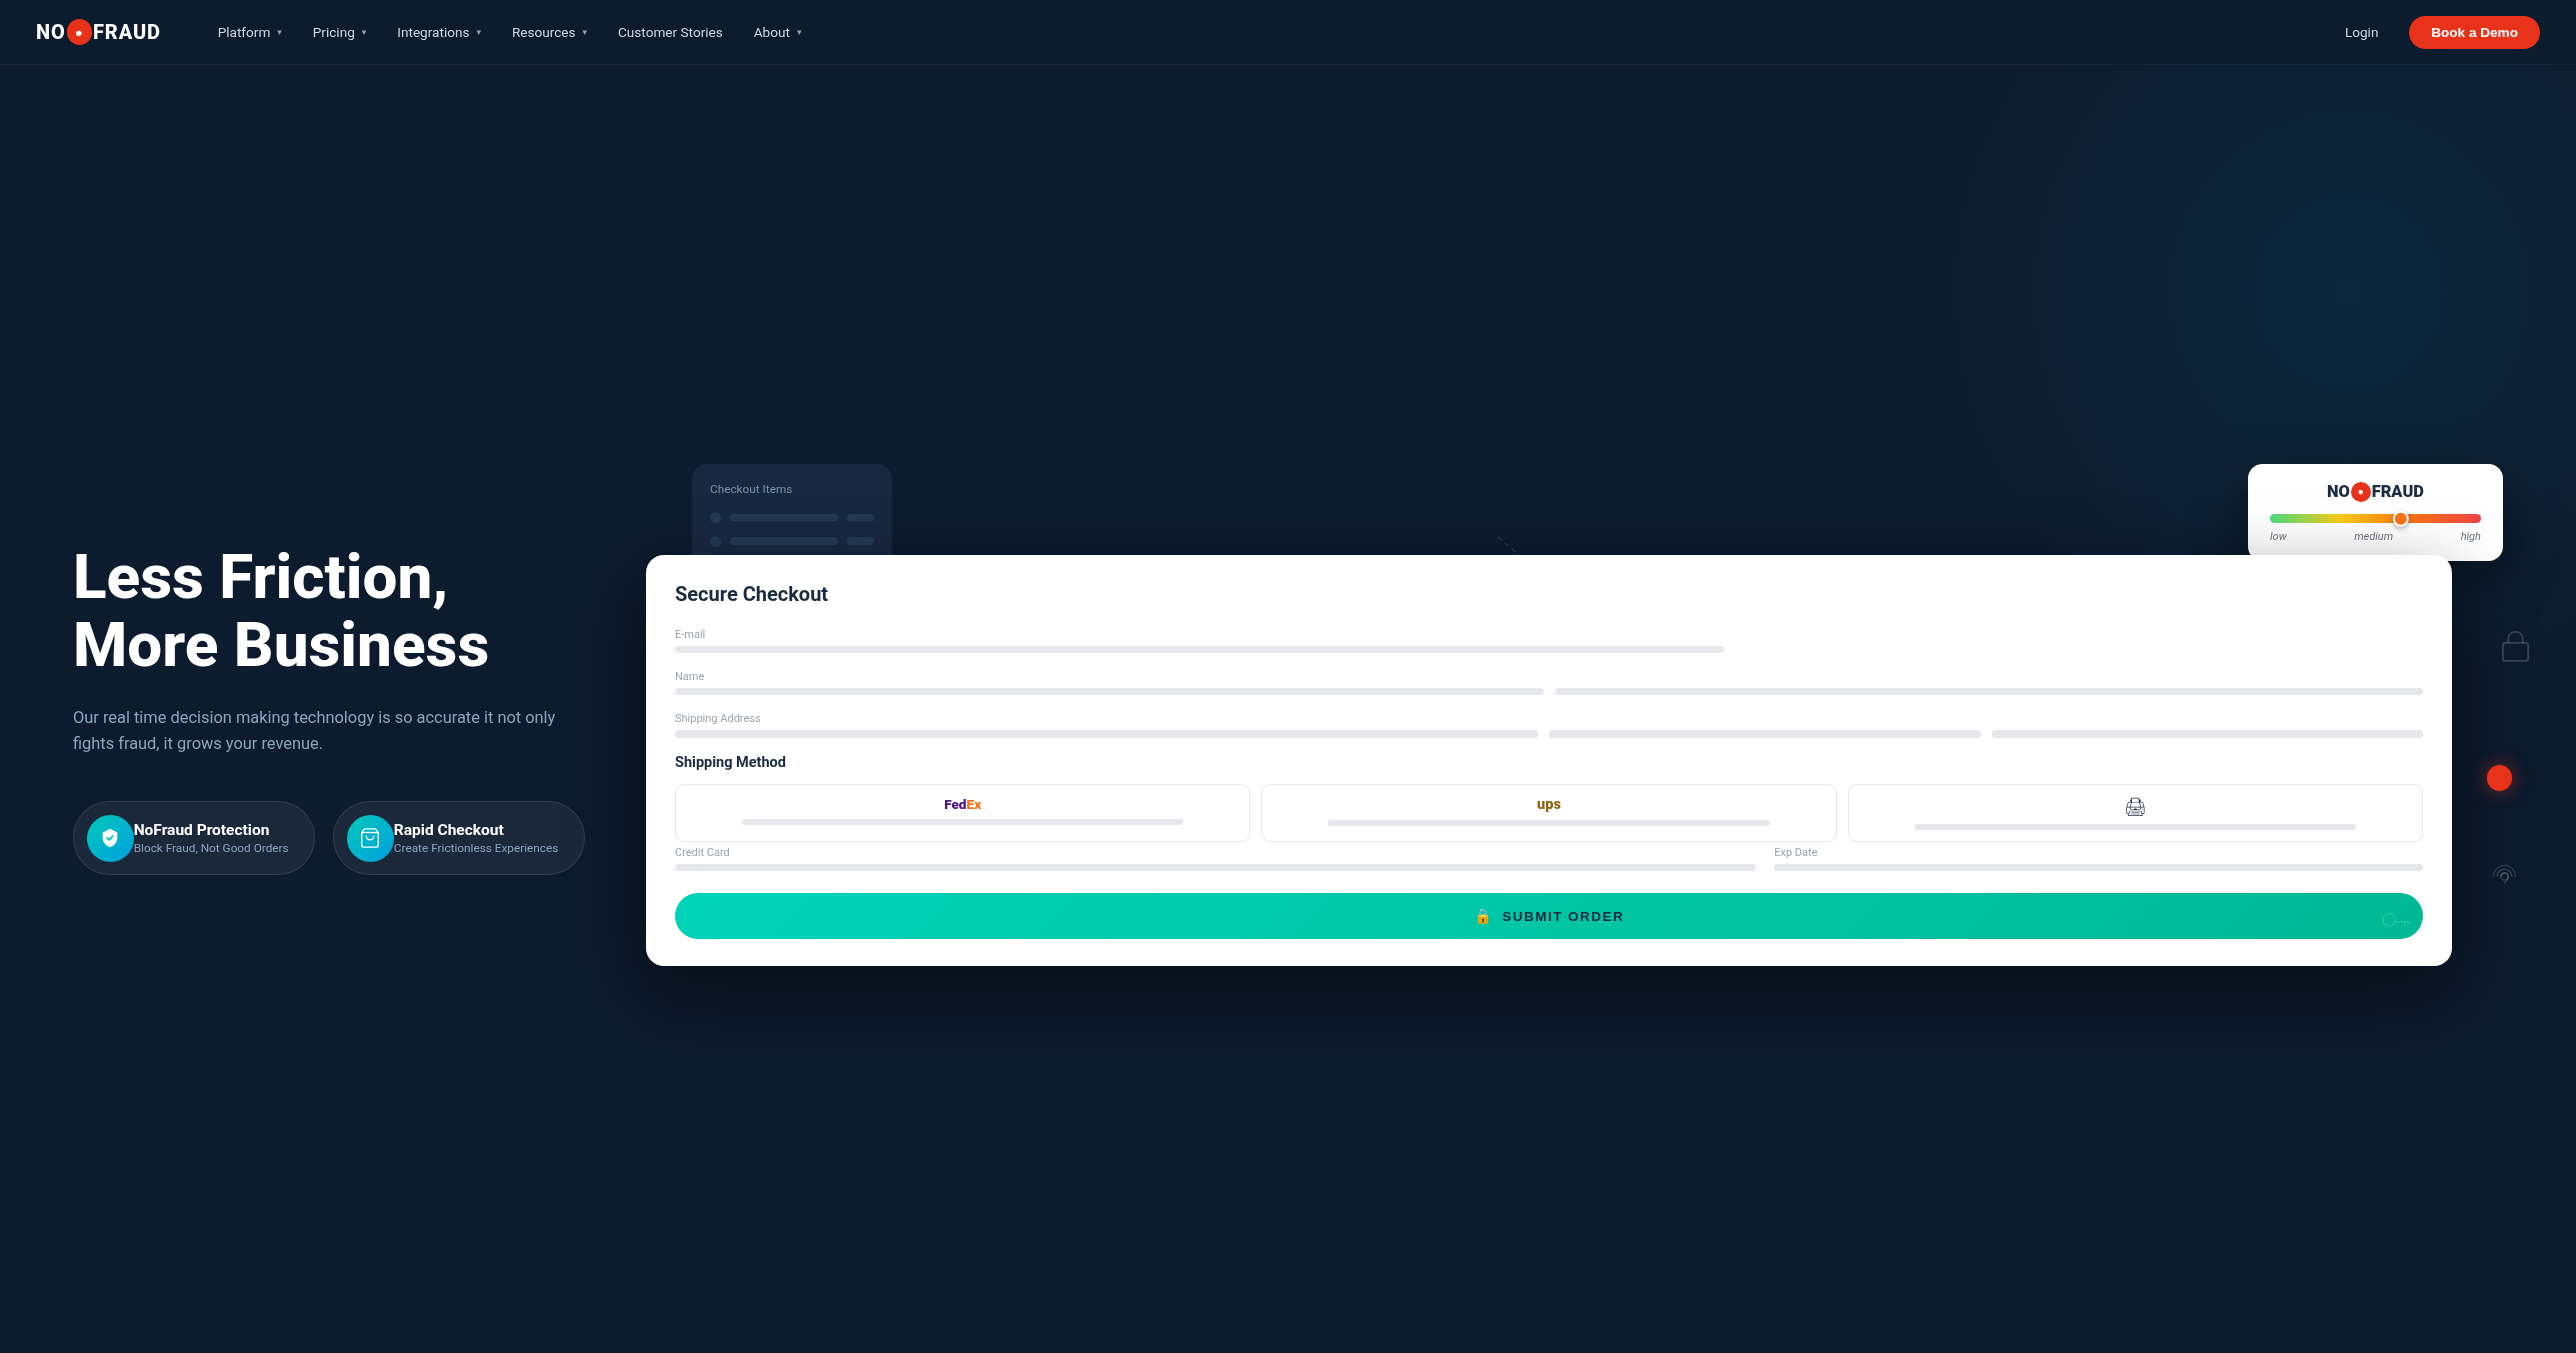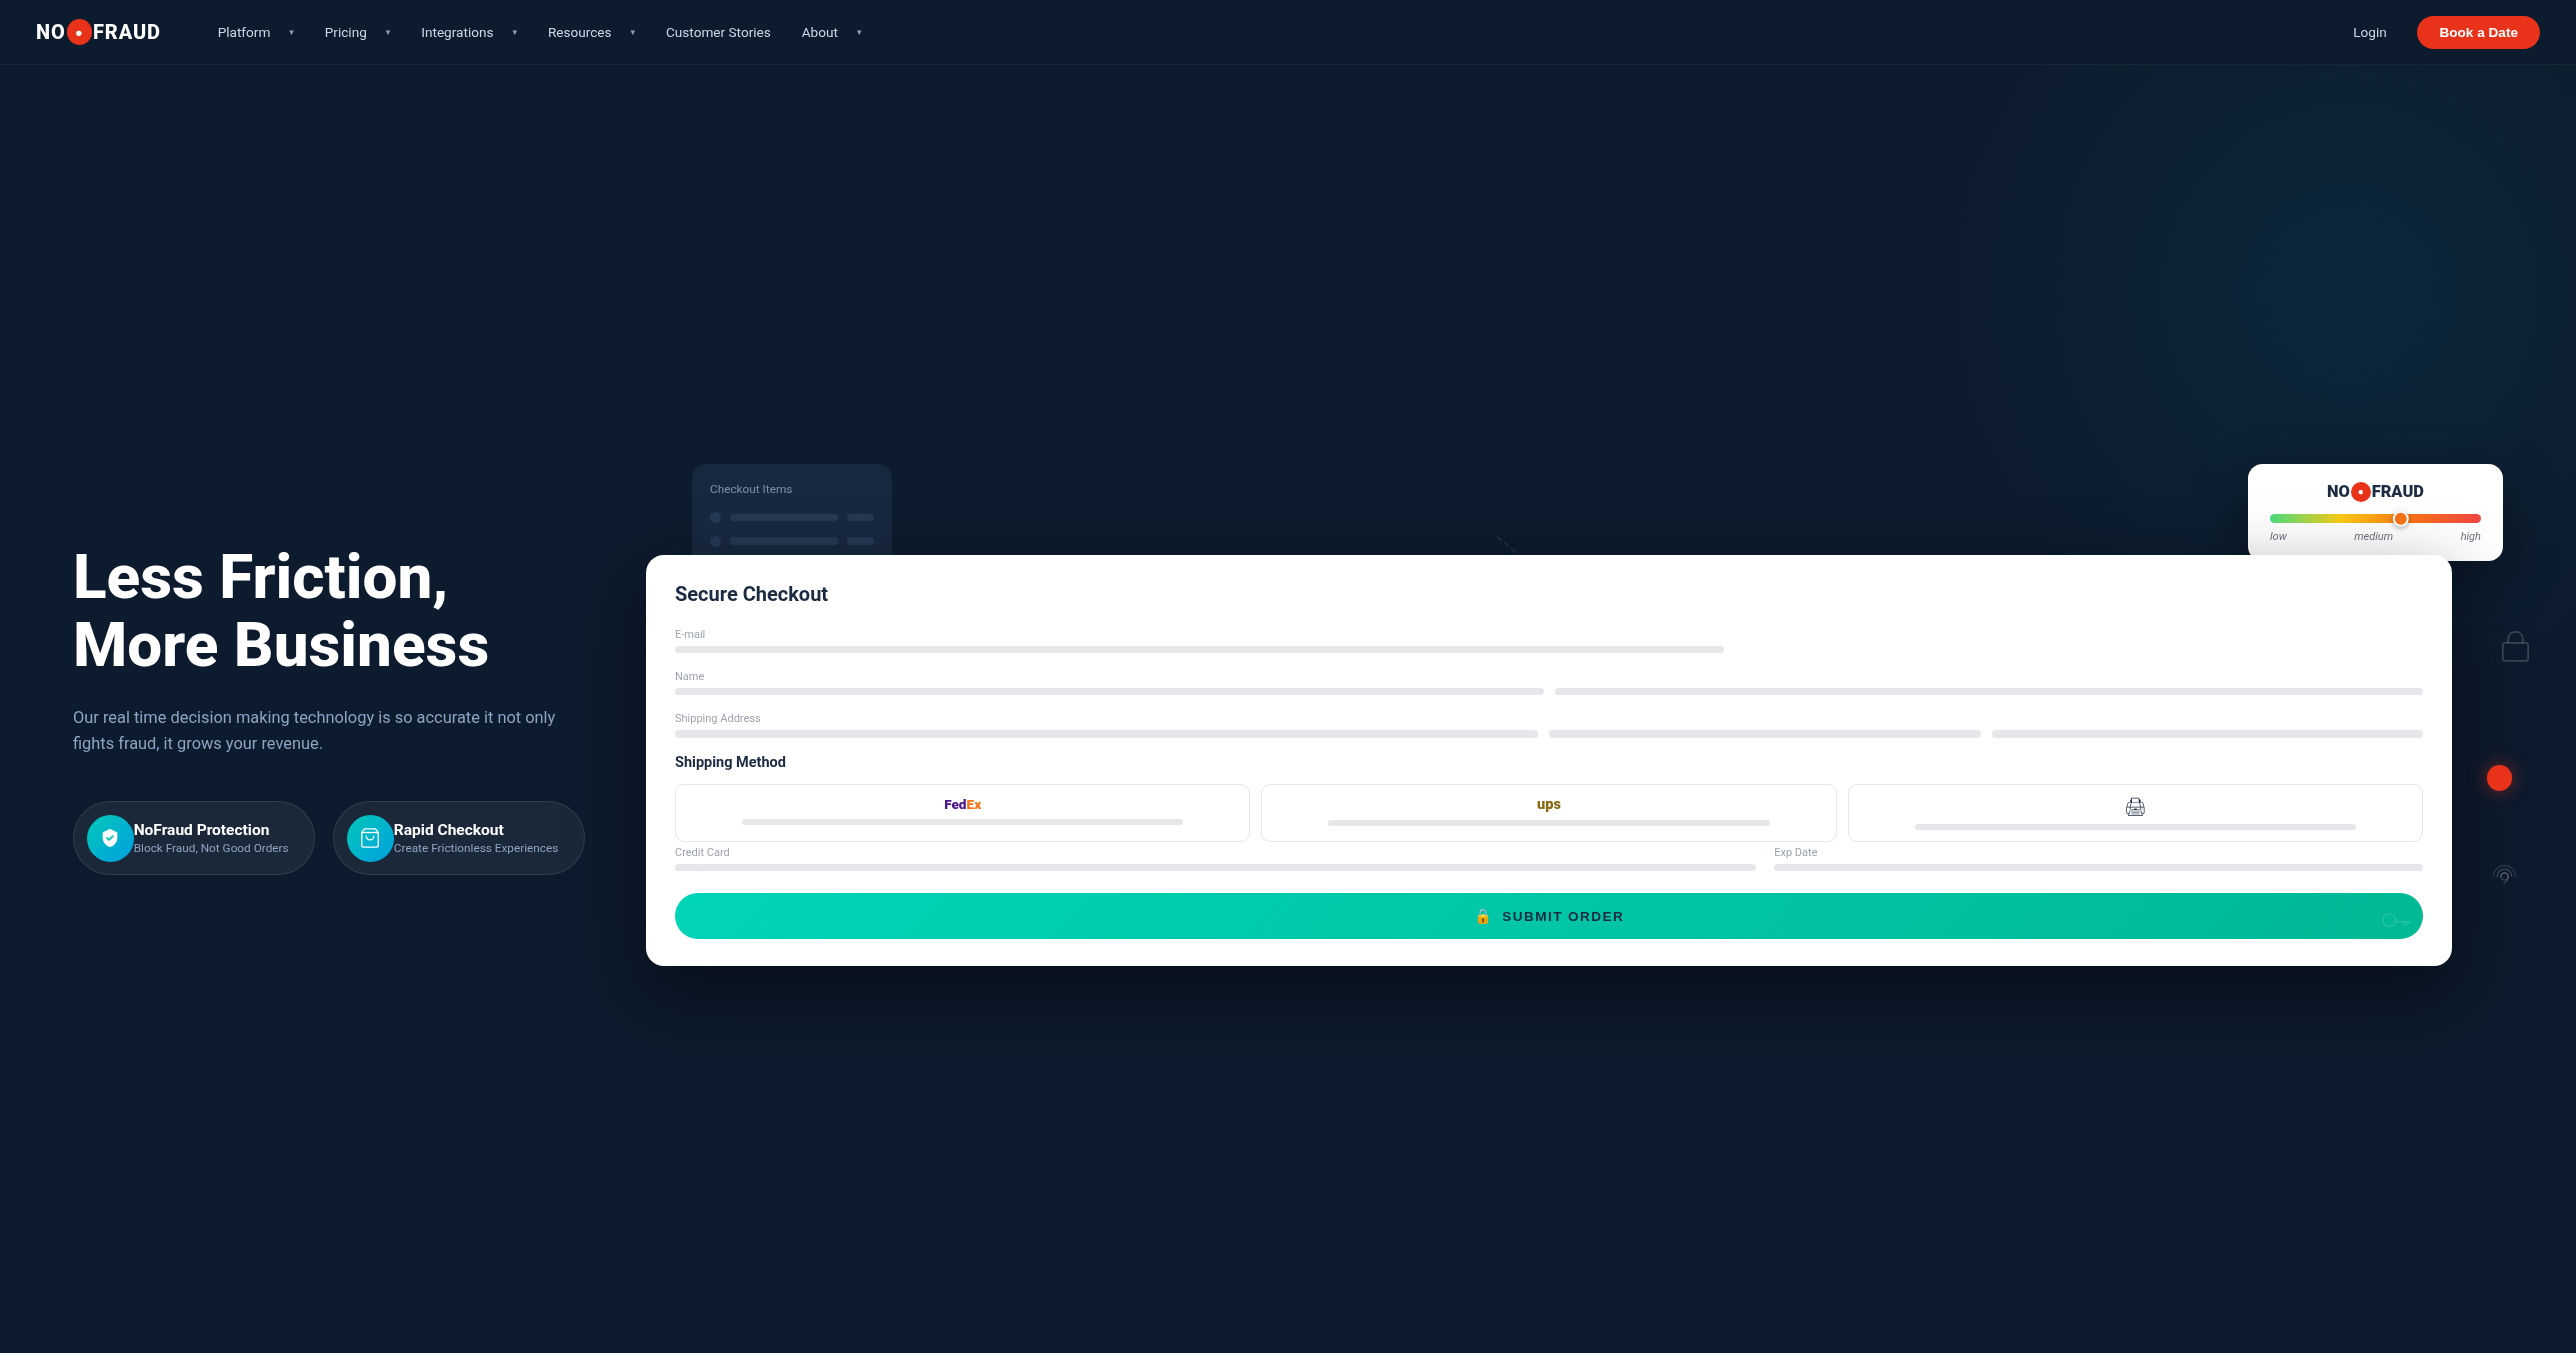--- a/index.html
+++ b/index.html
@@ -59,21 +59,21 @@
     .nav-links {
       display: flex;
       align-items: center;
       gap: 5.5px;
       flex: 1;
     }
 
     .nav-item {
       display: flex;
       align-items: center;
-      gap: 19px;
+      gap: 7px;
       padding: 7.3px 12.7px;
       color: #cdd6e8;
       font-size: 13.6px;
       cursor: pointer;
       border-radius: 5.5px;
       transition: background 0.2s;
       white-space: nowrap;
     }
 
     .chevron {
@@ -513,21 +513,21 @@
       <span>Customer Stories</span>
     </div>
     <div class="nav-item">
       <span>About</span>
       <span class="chevron">▾</span>
     </div>
   </div>
 
   <div class="nav-right">
     <div class="login-btn">Login</div>
-    <button class="demo-btn">Book a Date</button>
+    <button class="demo-btn">Book a Demo</button>
   </div>
 </nav>
 
 <section class="hero">
 
   <div class="hero-left">
     <h1 class="hero-title">
       <span>Less Friction,</span><br>
       <span>More Business</span>
     </h1>

